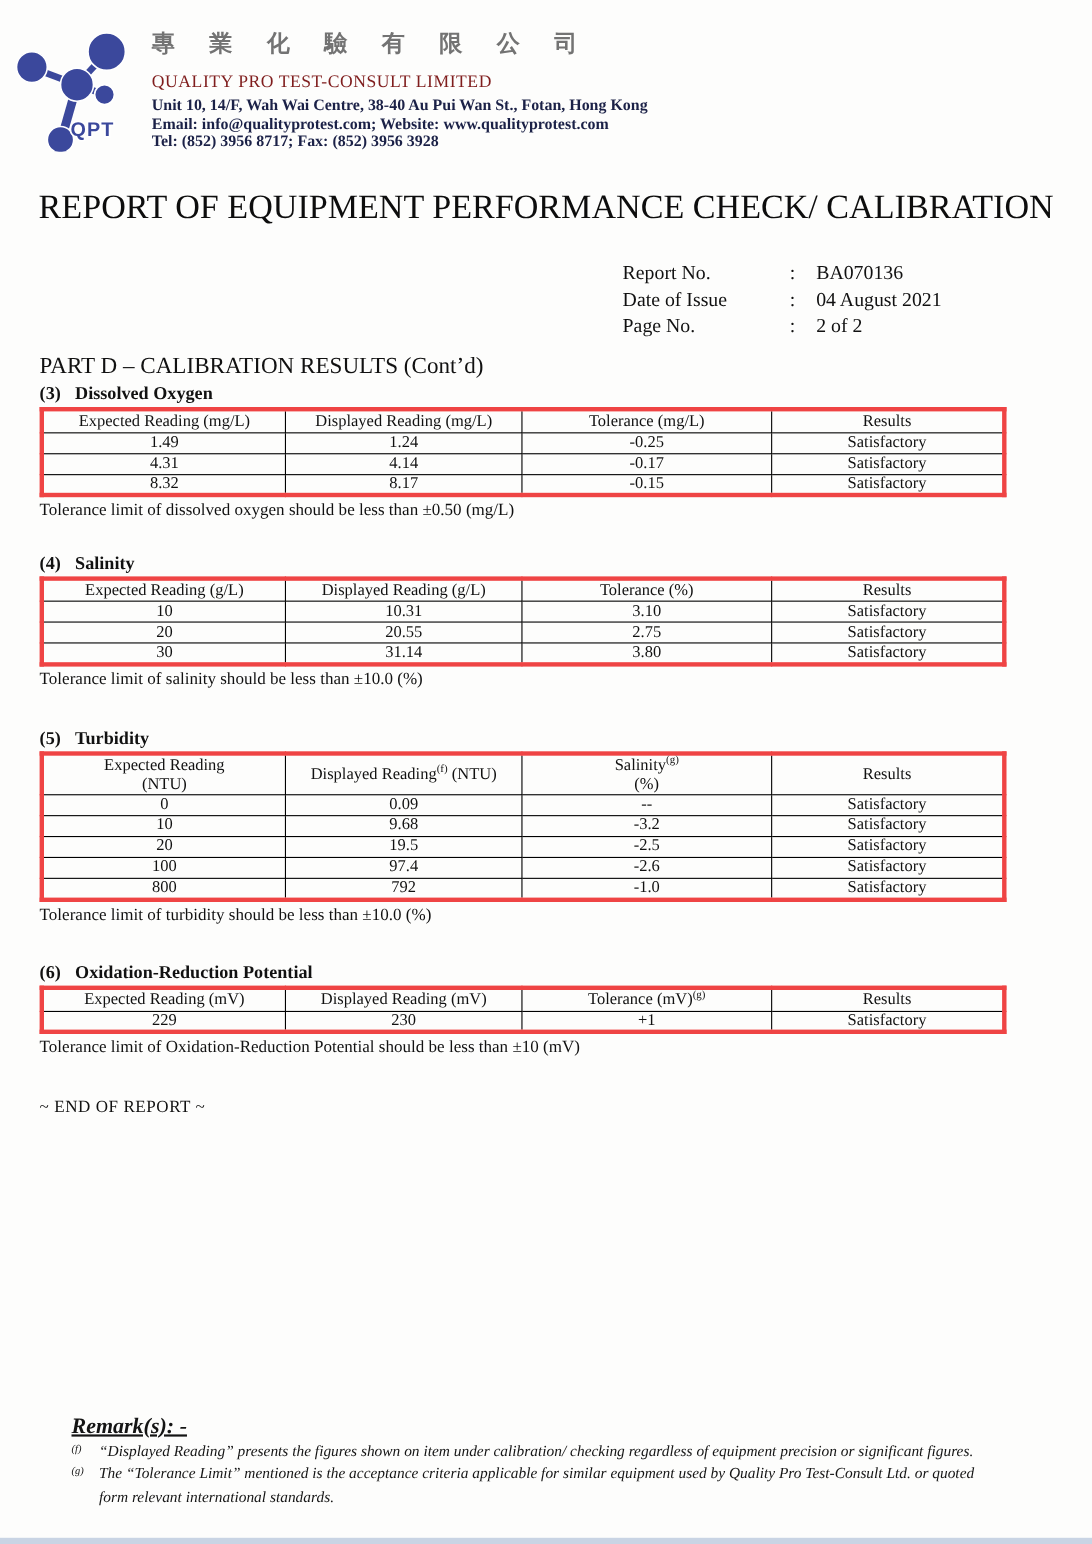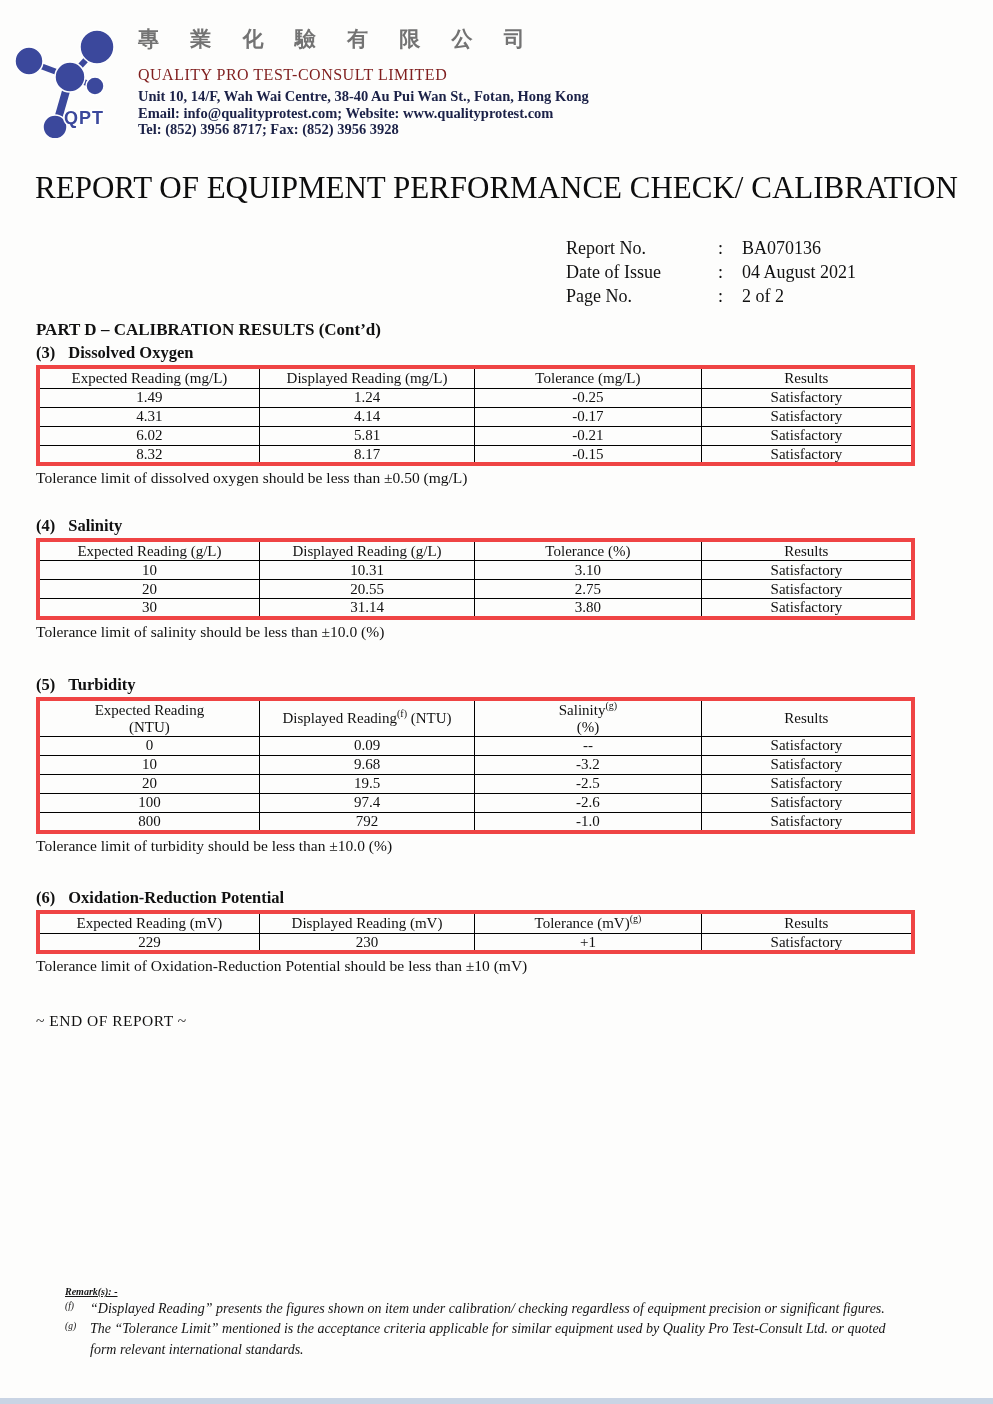--- a/index.html
+++ b/index.html
@@ -36,21 +36,21 @@
     font-size: 31px; font-weight: normal; white-space: nowrap;
     color: #0d0d0d;
   }
   
   .content { margin-left: 36px; margin-right: 78px; }
   .report-info { margin-top: 30px; margin-left: 530px; font-size: 18px; }
   .ri-row { display: flex; line-height: 24px; }
   .ri-label { width: 152px; }
   .ri-sep { width: 24px; }
   
-  .part-heading { margin-top: 12px; font-size: 17px; font-weight: bold; }
+  .part-heading { margin-top: 12px; font-size: 21px; font-weight: normal; }
   .section-heading { margin-top: 3px; font-size: 16.5px; font-weight: bold; display: flex; }
   .section-heading .sec-num { margin-right: 13px; }
   .mt-s4 { margin-top: 28px; }
   .mt-s5 { margin-top: 34px; }
   .mt-s6 { margin-top: 33px; }
   
   .cal-table {
     width: 100%; border-collapse: collapse;
     border: 4px solid #ef4444; margin-top: 2px;
     font-size: 15px;
@@ -69,21 +69,21 @@
   .tol-note { font-size: 15.5px; margin-top: 2px; line-height: 1.25; }
   
   .end-report { margin-top: 36px; text-align: left; font-size: 15.5px; letter-spacing: 0.5px; }
   
   .remarks {
     position: absolute; top: 1286px; left: 65px; right: 78px;
     font-style: italic; font-size: 14px; color: #141414;
   }
   .remarks-heading {
     font-weight: bold; text-decoration: underline;
-    font-size: 10px; margin-bottom: 2px;
+    font-size: 20px; margin-bottom: 2px;
   }
   .remark-item { display: flex; line-height: 1.45; }
   .remark-sup { width: 25px; flex: 0 0 25px; font-size: 9.5px; padding-top: 1px; }
   .remark-text { flex: 1; }
   
   .bottom-strip {
     position: absolute; left: 0; right: 0; bottom: 0; height: 6px;
     background: #c9d4e4;
   }
 </style>
@@ -167,26 +167,20 @@
         <tr>
           <td>1.49</td>
           <td>1.24</td>
           <td>-0.25</td>
           <td>Satisfactory</td>
         </tr>
         <tr>
           <td>4.31</td>
           <td>4.14</td>
           <td>-0.17</td>
-          <td>Satisfactory</td>
-        </tr>
-        <tr>
-          <td>6.02</td>
-          <td>5.81</td>
-          <td>-0.21</td>
           <td>Satisfactory</td>
         </tr>
         <tr>
           <td>8.32</td>
           <td>8.17</td>
           <td>-0.15</td>
           <td>Satisfactory</td>
         </tr>
       </tbody>
     </table>

